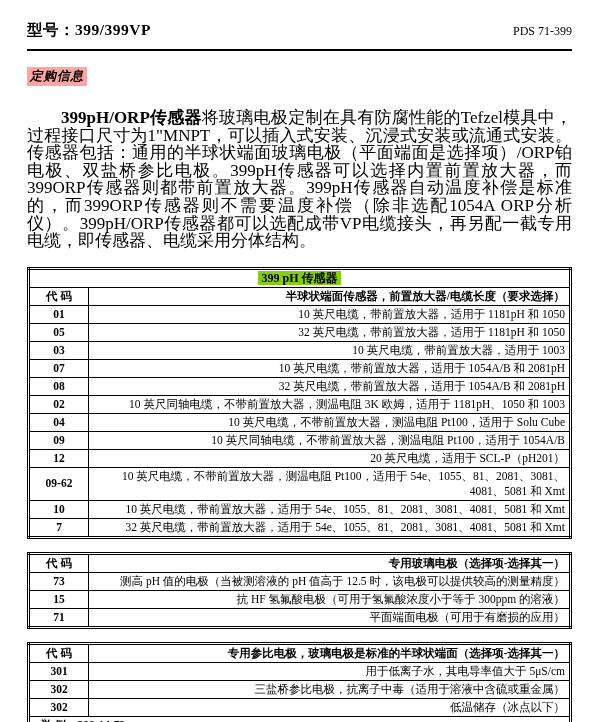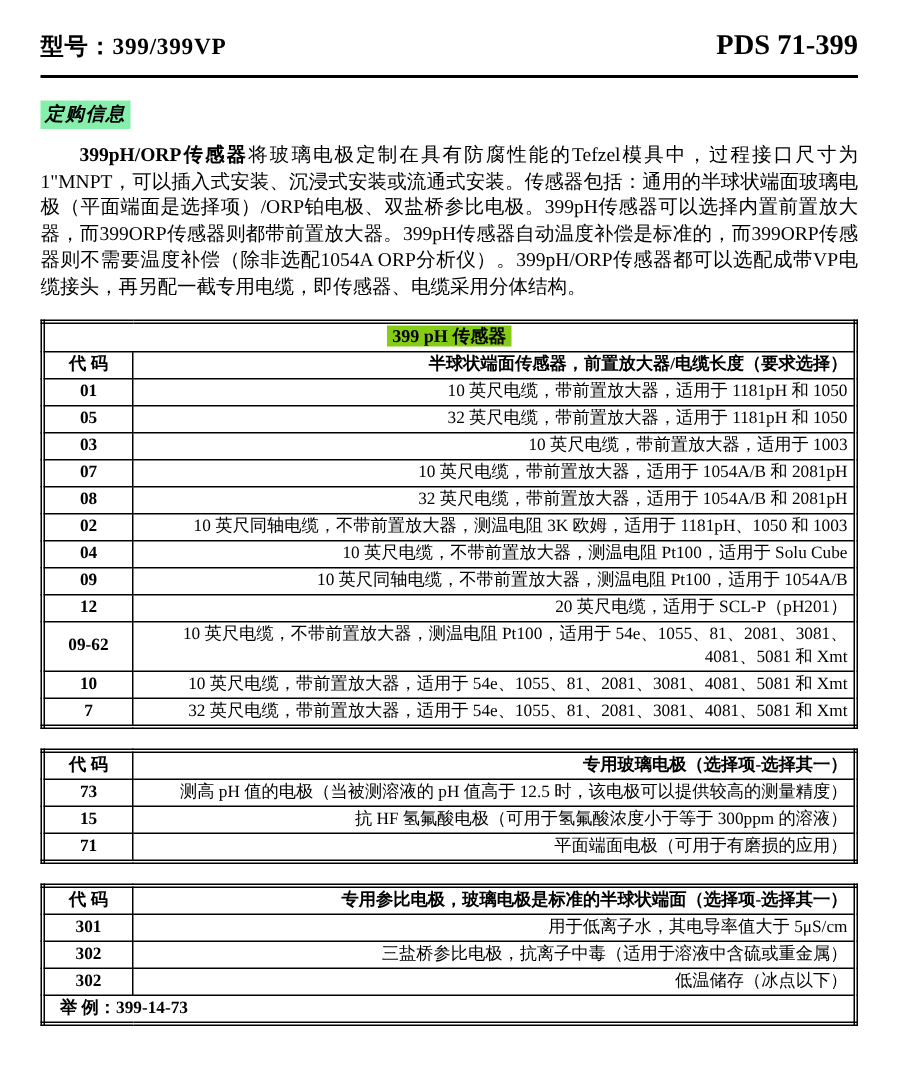--- a/index.html
+++ b/index.html
@@ -6,33 +6,33 @@
   body{
     width:600px;height:722px;
     font-family:"Liberation Serif","DejaVu Serif",serif;
     color:#000;
     overflow:hidden;
   }
   .page{box-sizing:border-box;width:600px;height:722px;padding:20px 28px 0 27px;}
   
   .doc-header{display:flex;justify-content:space-between;align-items:baseline;}
   .model{font-size:15.5px;font-weight:bold;letter-spacing:.5px;}
-  .pds{font-size:19px;font-weight:bold;}
+  .pds{font-size:12px;font-weight:normal;}
   .rule{border-bottom:2.5px solid #000;margin-top:8px;}
   
   .section-heading{margin-top:15px;}
   .section-heading span{
     display:inline-block;
     font-size:12.5px;font-weight:bold;font-style:italic;
-    background:#86efac;padding:1px 3px;letter-spacing:1px;
+    background:#fca5a5;padding:1px 3px;letter-spacing:1px;
   }
   
   .intro{
-    margin-top:8px;
-    font-size:13px;line-height:17.6px;
+    margin-top:23px;
+    font-size:17px;line-height:17.6px;
     text-align:justify;text-indent:2em;
   }
   .intro .lead{font-weight:bold;}
   
   table{width:100%;border-collapse:collapse;border:3px double #000;table-layout:fixed;}
   .tbl1{margin-top:11px;}
   .tbl2{margin-top:13px;}
   .tbl3{margin-top:13px;}
   td{
     border:1px solid #000;

